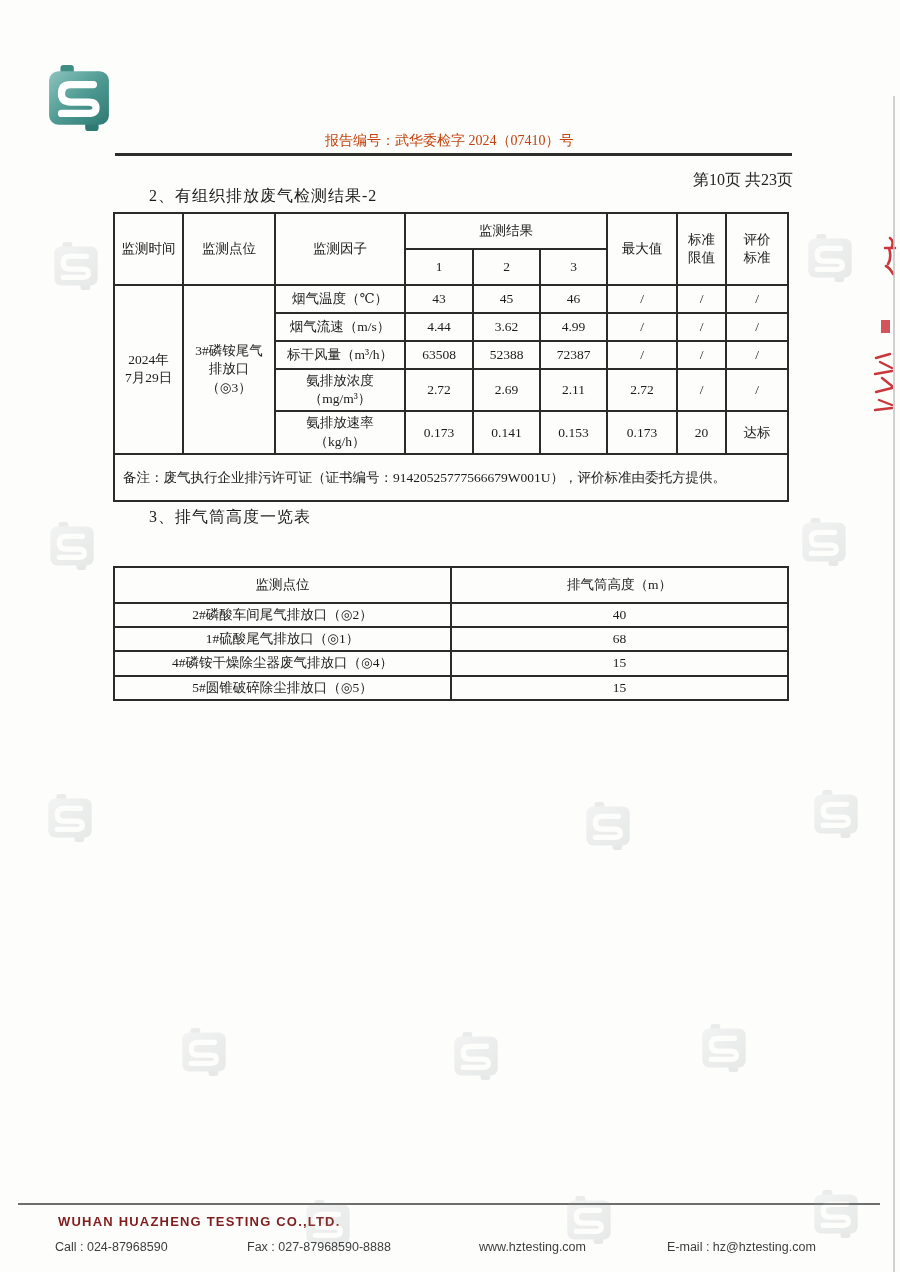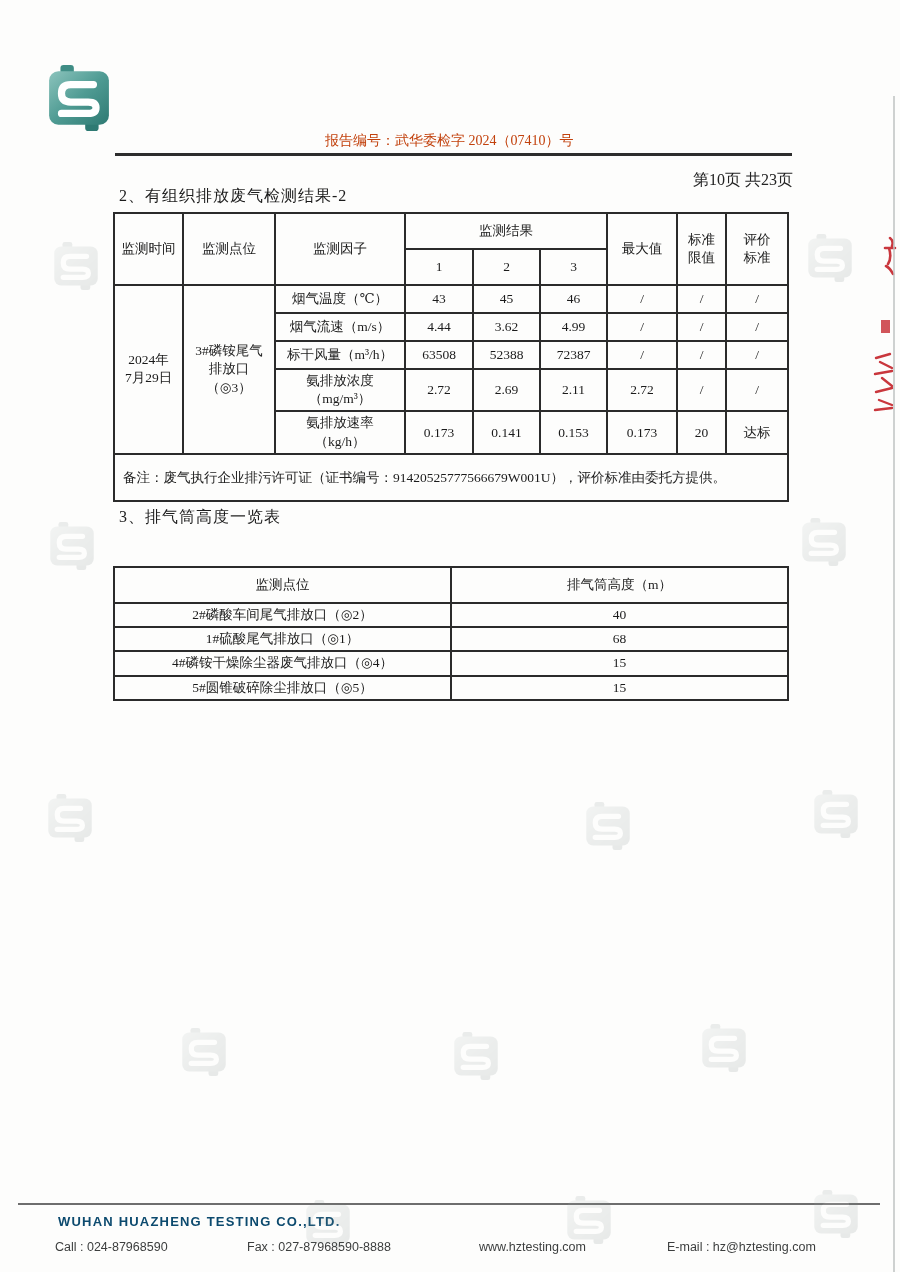--- a/index.html
+++ b/index.html
@@ -15,21 +15,21 @@
   .logo-text { margin-left:14px; padding-top:2px; }
   .logo-cn { font-size:33px; font-weight:bold; color:#3a3c3c; letter-spacing:6px;
              font-family:"Liberation Serif","DejaVu Serif",serif; }
   .logo-en { font-size:13px; font-weight:bold; color:#3f4242; letter-spacing:2.5px; margin-top:4px;
              font-family:"Liberation Serif","DejaVu Serif",serif; }
   
   .report-no { position:absolute; left:325px; top:132px; font-size:14px; color:#c2410c; }
   .page-ind  { position:absolute; left:693px; top:130px; font-size:16px; color:#232323;margin-top:40px; }
   .header-rule { position:absolute; left:115px; top:153px; width:677px; height:3px; background:#2d2d2d; }
   
-  .sec-title { position:absolute; font-size:16px; color:#1c1c1c; letter-spacing:1px; }
+  .sec-title { position:absolute; font-size:16px; color:#1c1c1c; letter-spacing:1px;margin-left:30px; }
   .sec2-title { left:119px; top:186px; }
   .sec3-title { left:119px; top:507px;text-align:center; }
   
   table { border-collapse:collapse; table-layout:fixed; background:transparent; }
   .t1 { position:absolute; left:113px; top:212px; width:676px; }
   .t2 { position:absolute; left:113px; top:566px; width:676px; }
   th, td {
     border:2px solid #2b2b2b; text-align:center; vertical-align:middle;
     font-size:13.5px; font-weight:normal; color:#1b1b1b;
     white-space:pre-line; line-height:1.35; padding:2px 3px; overflow:hidden;
@@ -37,21 +37,21 @@
   .t1 tr.h1 th { height:36px; }
   .t1 tr.h2 th { height:36px; }
   .t1 tr.r1 td, .t1 tr.r2 td, .t1 tr.r3 td { height:28px; }
   .t1 tr.r4 td { height:42px; }
   .t1 tr.r5 td { height:40px; }
   .t1 td.remark { height:47px; text-align:left; padding:3px 8px; line-height:1.6; font-size:13.5px;margin-top:39px; }
   .t2 tr.h th { height:36px; }
   .t2 tr.r td { height:20px; }
   
   .footer-rule { position:absolute; left:18px; top:1203px; width:862px; height:2px; background:#555; opacity:.85; }
-  .company { position:absolute; left:58px; top:1214px; font-size:13px; font-weight:bold; color:#0c4a6e;
+  .company { position:absolute; left:58px; top:1214px; font-size:13px; font-weight:bold; color:#7f1d1d;
              letter-spacing:1.2px; font-family:"Liberation Sans","DejaVu Sans",sans-serif; }
   .contacts { position:absolute; left:55px; top:1240px; width:800px; display:flex;
               font-family:"Liberation Sans","DejaVu Sans",sans-serif; font-size:12.5px; color:#3c3e3e; }
   .contacts .c1 { width:192px; } .contacts .c2 { width:232px; } .contacts .c3 { width:188px; }
   
   .wm { position:absolute; width:48px; height:56px; opacity:.13; filter:grayscale(65%) saturate(55%); pointer-events:none; }
   .edge-line { position:absolute; left:893px; top:96px; width:2px; height:1176px; background:#bdc2c2; opacity:.75; }
   .frag { position:absolute; pointer-events:none; }
 </style>
 </head>

